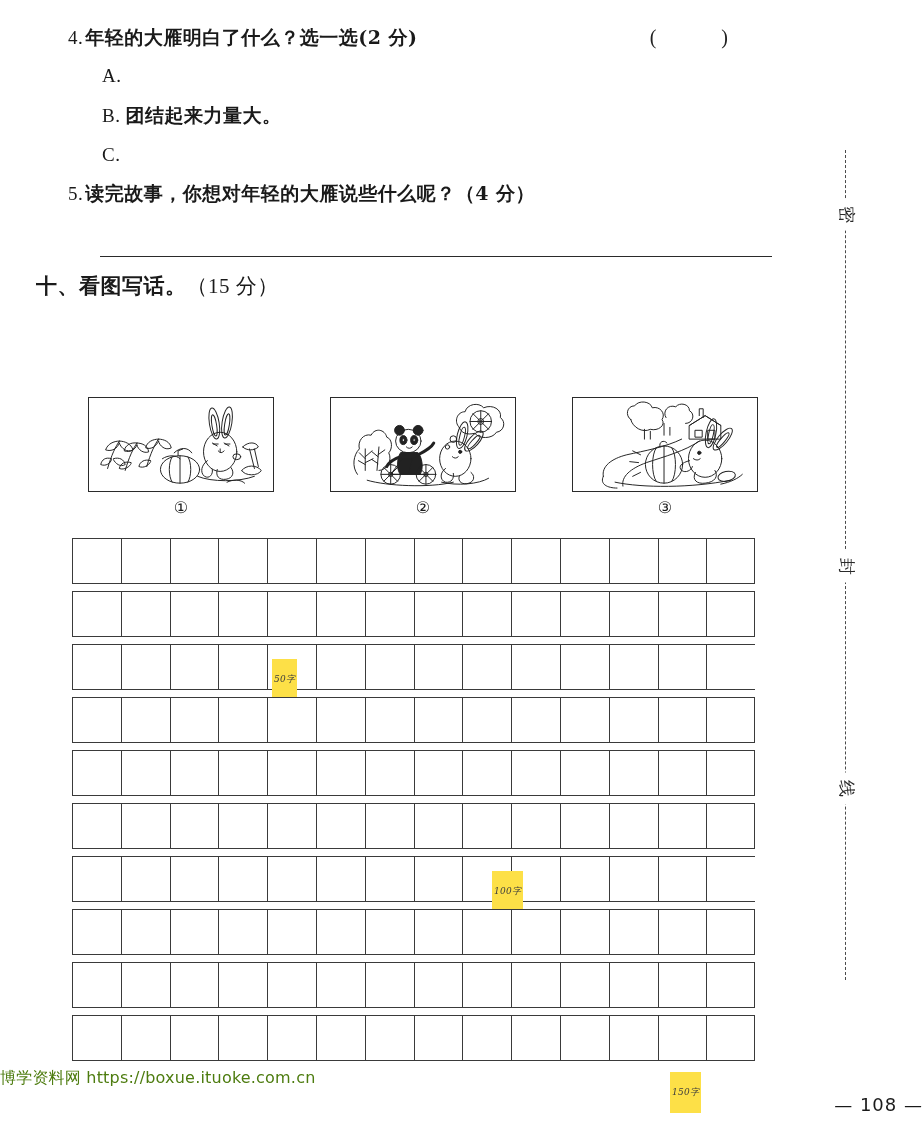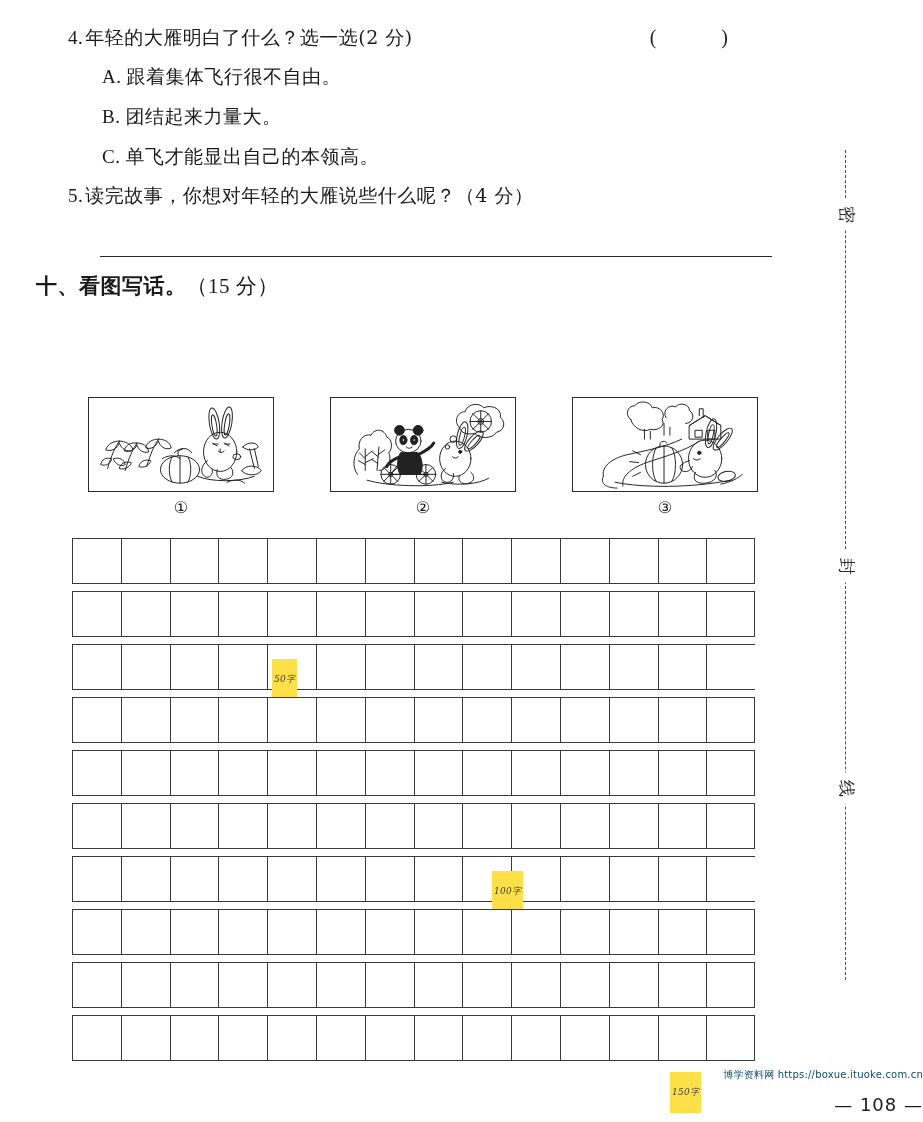--- a/index.html
+++ b/index.html
@@ -35,20 +35,21 @@
     line-height: 1.95;
     letter-spacing: 0.5px;
     white-space: nowrap;
   }
   .q-num {
     font-family: "Liberation Serif", serif;
     margin-right: 2px;
   }
   .q-text {
     font-family: "DejaVu Serif", "Liberation Serif", serif;
+    font-weight: bold;
   }
   .q-spacer { flex: 1 1 auto; min-width: 28px; }
   .answer-paren {
     font-size: 20px;
     letter-spacing: 30px;
     padding-right: 10px;
     color: #222;
   }
   .opt-line {
     display: flex;
@@ -199,23 +200,23 @@
   .seal-char.c1 { top: 48px; }
   .seal-char.c2 { top: 400px; }
   .seal-char.c3 { top: 622px; }
 
   
   .watermark {
     position: absolute;
     left: 0;
     right: 0;
     top: 1068px;
-    text-align: right;
-    font-size: 10px;
-    color: #0c4a6e;
+    text-align: left;
+    font-size: 16px;
+    color: #4d7c0f;
     font-family: "DejaVu Sans", "Liberation Sans", sans-serif;
     letter-spacing: 0.2px;
   }
   .footer-page {
     position: absolute;
     left: 0;
     right: 0;
     top: 1094px;
     text-align: right;
     font-size: 18px;
@@ -233,31 +234,29 @@
 
     <div class="q-line">
       <span class="q-num">4.</span>
       <span class="q-text">年轻的大雁明白了什么？选一选(2 分)</span>
       <span class="q-spacer"></span>
       <span class="answer-paren">(          )</span>
     </div>
 
     <div class="opt-line">
       <span class="opt-letter">A.</span>
-      <span class="q-text">跟着集体飞行很不自由。</span>
     </div>
 
     <div class="opt-line">
       <span class="opt-letter">B.</span>
       <span class="q-text">团结起来力量大。</span>
     </div>
 
     <div class="opt-line">
       <span class="opt-letter">C.</span>
-      <span class="q-text">单飞才能显出自己的本领高。</span>
     </div>
 
     <div class="q-line">
       <span class="q-num">5.</span>
       <span class="q-text">读完故事，你想对年轻的大雁说些什么呢？（4 分）</span>
     </div>
 
   </div>
 
   <div class="divider"></div>

